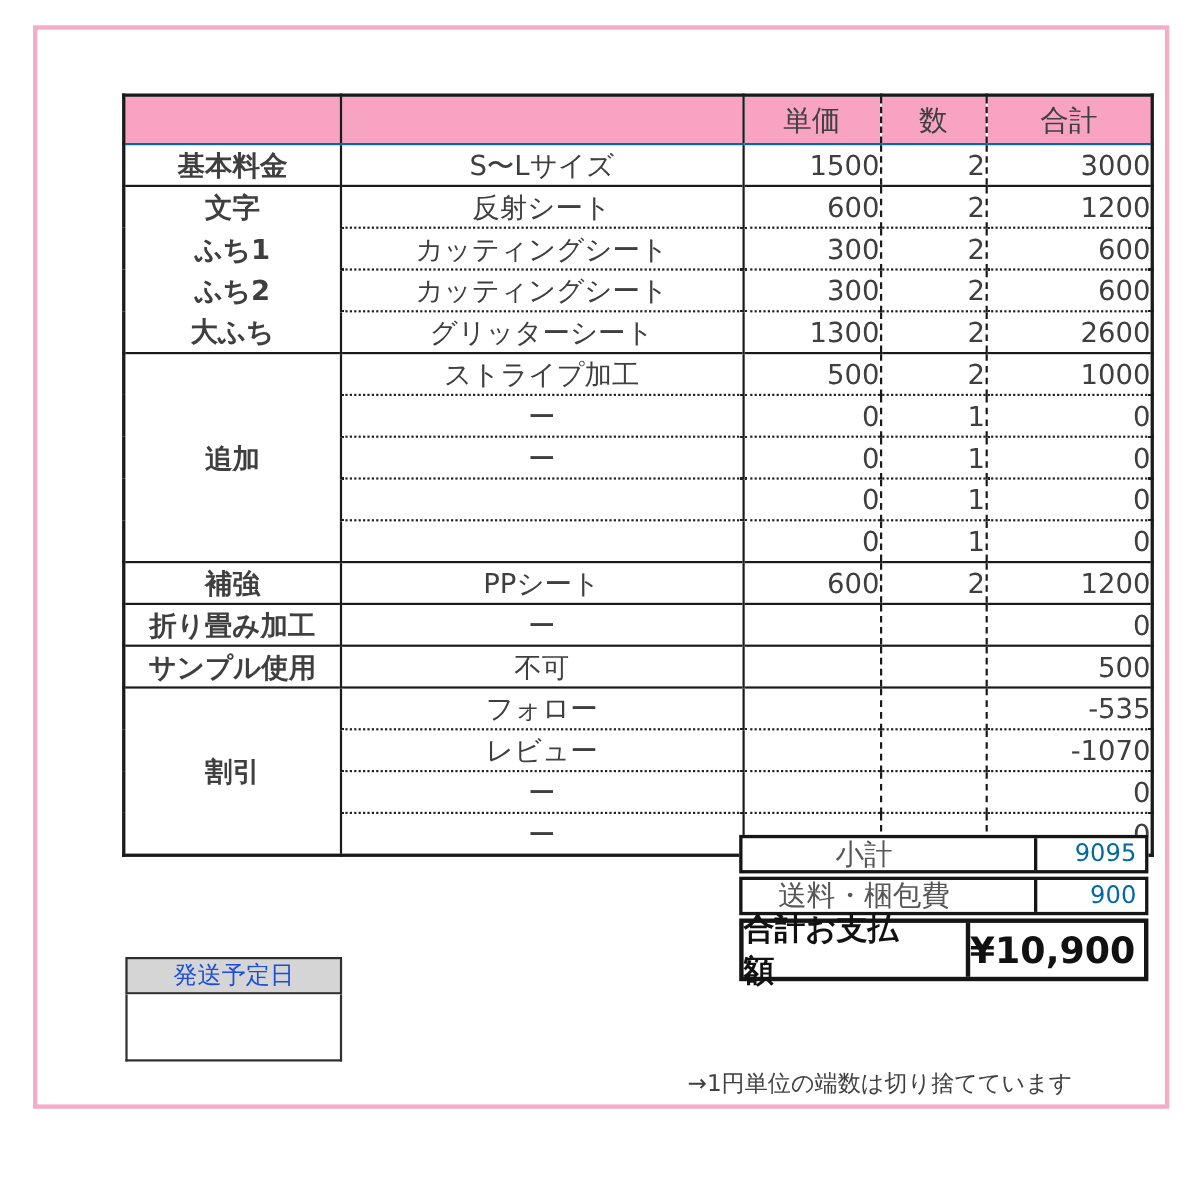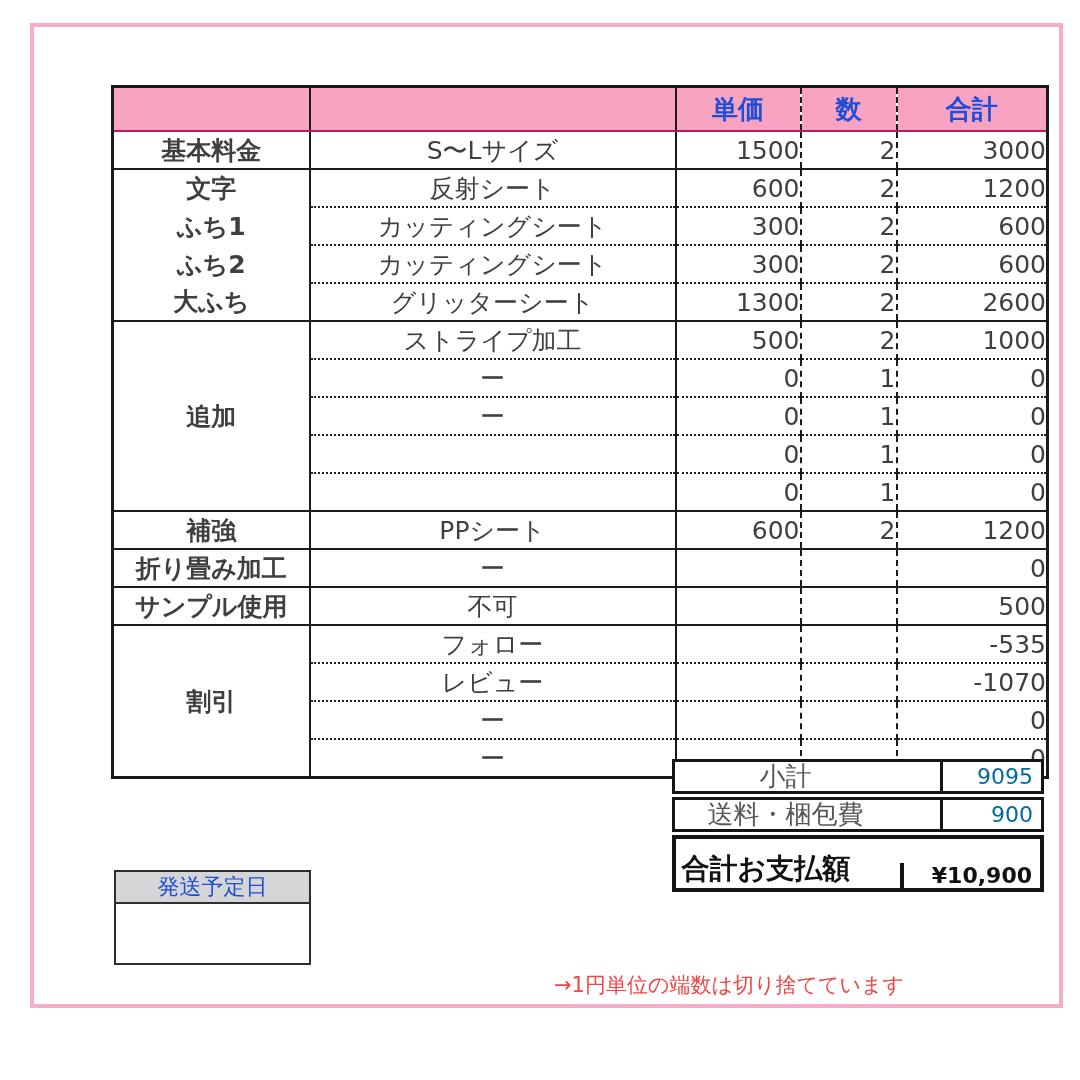--- a/index.html
+++ b/index.html
@@ -6,45 +6,45 @@
   .page{position:relative;width:1080px;height:1080px;background:#ffffff;overflow:hidden;
         font-family:"DejaVu Sans","Liberation Sans",sans-serif;}
   .card{position:absolute;left:30px;top:23px;width:1033px;height:985px;
         box-sizing:border-box;border:4px solid #f3adc9;background:#ffffff;}
 
   
   table.pricing{position:absolute;left:77px;top:58px;width:935px;
                 border-collapse:collapse;table-layout:fixed;
                 border:3px solid #1a1a1a;}
   table.pricing th,table.pricing td{padding:0;overflow:hidden;white-space:nowrap;}
-  table.pricing thead th{height:42px;background:#f8a3c2;color:#1d4ed8;
-                         font-size:26px;font-weight:bold;text-align:center;
-                         border-bottom:2px solid #be185d;}
+  table.pricing thead th{height:42px;background:#f8a3c2;color:#404040;
+                         font-size:26px;font-weight:normal;text-align:center;
+                         border-bottom:2px solid #0369a1;}
   table.pricing tbody td{height:36px;font-size:25px;color:#3f3f3f;background:#ffffff;}
   td.lbl{background:#f8d8e4;color:#161616;font-weight:bold;text-align:center;font-size:25px;}
   .bl-s{border-left:2px solid #1a1a1a;}
   .bl-d{border-left:2px dashed #1a1a1a;}
   td.desc{text-align:center;padding-left:9px;}
   td.num{text-align:right;padding-right:5px;}
   tr.gs > td{border-top:2px solid #1a1a1a;margin-left:12px;}
   tr.ct > td.dt{border-top:2px dotted #222222;}
 
   
   .summary{position:absolute;left:638px;top:732px;width:372px;}
   .srow{display:flex;align-items:stretch;box-sizing:border-box;height:35px;
         border:3px solid #151515;background:#ffffff;margin-bottom:3px;gap:44px;}
   .s-label{width:221px;display:flex;align-items:center;justify-content:center;
            font-size:26px;color:#575757;}
   .s-value{flex:1;display:flex;align-items:center;justify-content:flex-end;
            padding-right:8px;font-size:22px;color:#0369a1;border-left:3px solid #151515;}
-  .srow.total{height:57px;border-width:4px;margin-bottom:4px;align-items:flex-end;}
+  .srow.total{height:57px;border-width:4px;margin-bottom:4px;}
   .srow.total .s-label{font-weight:bold;font-size:28px;color:#111111;}
-  .srow.total .s-value{font-weight:bold;font-size:22px;color:#111111;border-left-width:4px;padding-left:28px;}
-  .note{position:absolute;left:520px;top:944px;width:492px;text-align:left;
-        font-size:21px;color:#ef4444;white-space:nowrap;}
+  .srow.total .s-value{font-weight:bold;font-size:33px;color:#111111;border-left-width:4px;}
+  .note{position:absolute;left:520px;top:944px;width:492px;text-align:center;
+        font-size:21px;color:#404040;white-space:nowrap;}
 
   
   .ship{position:absolute;left:80px;top:843px;width:197px;}
   .ship-header{box-sizing:border-box;height:34px;border:2px solid #2e2e2e;background:#d5d5d5;
                display:flex;align-items:center;justify-content:center;
                font-size:22px;color:#1d4ed8;}
   .ship-body{box-sizing:border-box;height:61px;border:2px solid #2e2e2e;border-top:none;
              background:#ffffff;}
 </style>
 </head>

